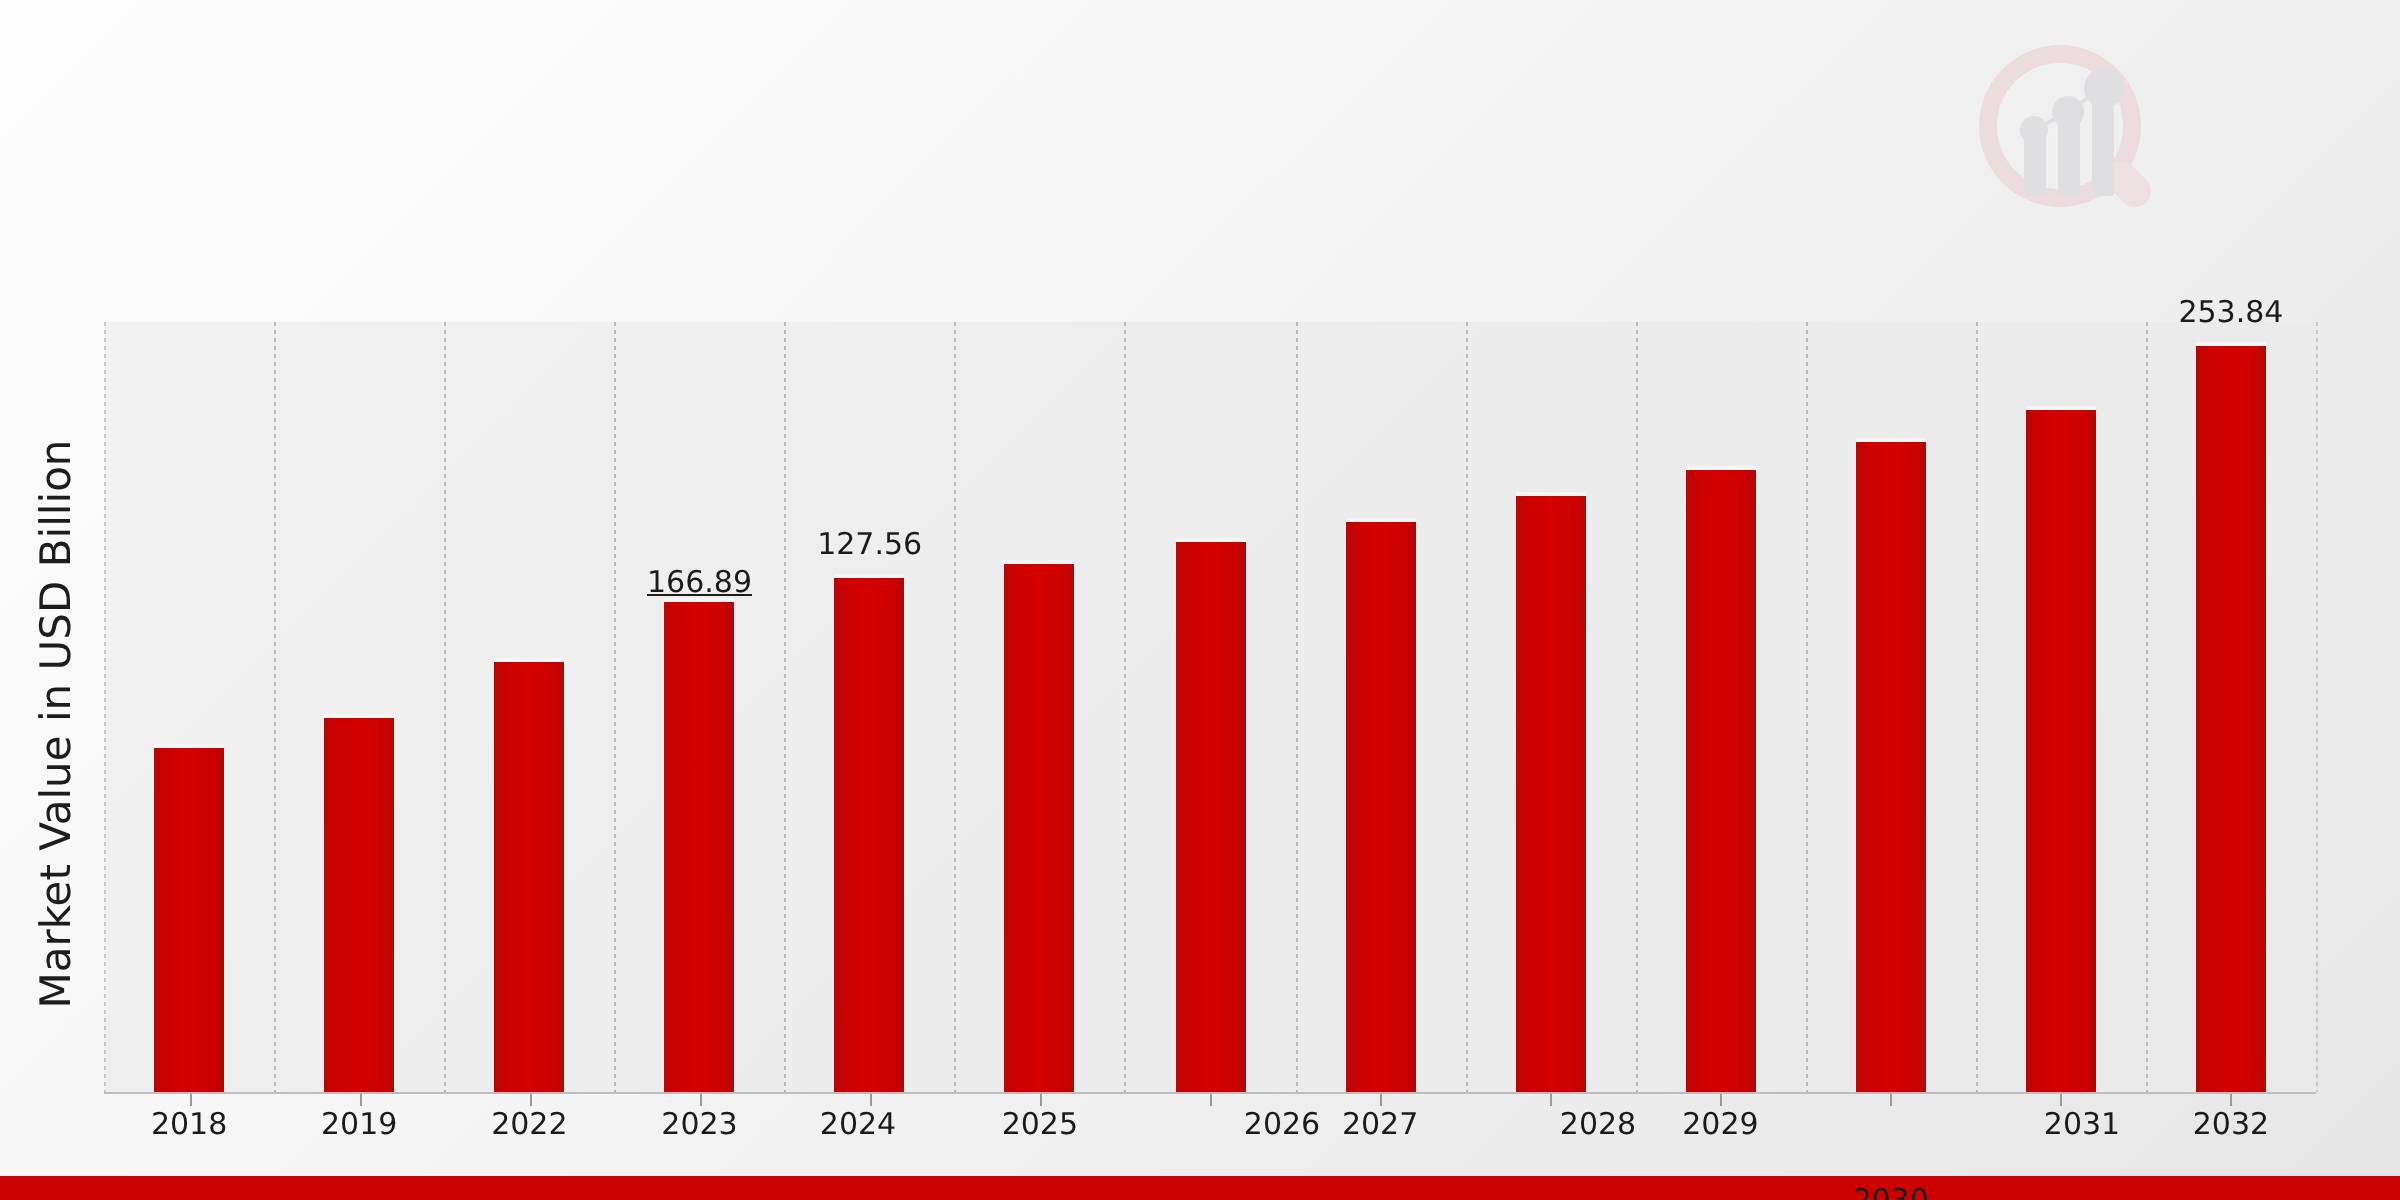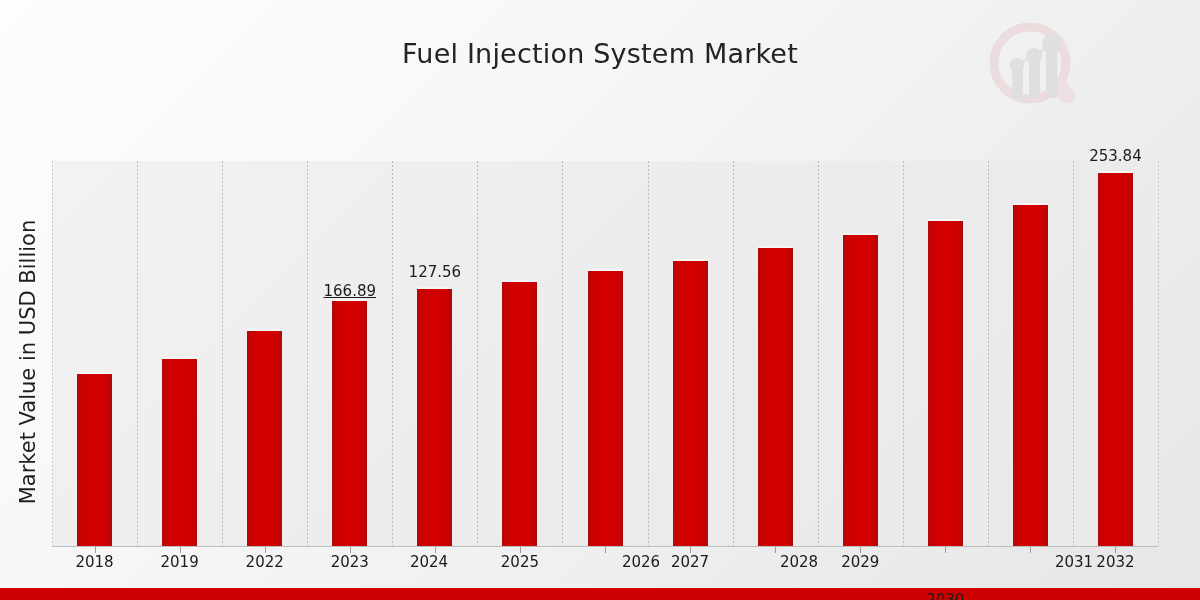--- a/index.html
+++ b/index.html
@@ -138,21 +138,20 @@
     width: 1200px;
     height: 12px;
     background: #cc0000;
   }
 </style>
 </head>
 <body>
 
 <div id="chart-root">
 
-  <div id="chart-title">Fuel Injection System Market</div>
 
   <div id="watermark-logo">
     <svg width="100" height="100" viewBox="0 0 100 100" aria-hidden="true">
       <circle cx="45" cy="45" r="36" fill="none" stroke="#e8c9ce" stroke-width="9"></circle>
       <rect x="66" y="66" width="26" height="16" rx="8" fill="#edd2d6" transform="rotate(45 79 74)"></rect>
       <rect x="27" y="50" width="11" height="30" rx="2" fill="#cfcfd4"></rect>
       <rect x="44" y="40" width="11" height="40" rx="2" fill="#cfcfd4"></rect>
       <rect x="61" y="30" width="11" height="50" rx="2" fill="#cfcfd4"></rect>
       <path d="M32 47 L49 38 L66 26" fill="none" stroke="#cfcfd4" stroke-width="2"></path>
       <circle cx="32" cy="47" r="7" fill="#cfcfd4"></circle>
@@ -214,17 +213,17 @@
     <div class="x-tick-label" style="left: 641px;">2026</div>
     <div class="tick-mark" style="left: 690.077px;"></div>
     <div class="x-tick-label" style="left: 690.077px;">2027</div>
     <div class="tick-mark" style="left: 775.154px;"></div>
     <div class="x-tick-label" style="left: 775px; margin-left: 24px;">2028</div>
     <div class="tick-mark" style="left: 860.231px;"></div>
     <div class="x-tick-label" style="left: 860.231px;">2029</div>
     <div class="tick-mark" style="left: 945.308px;"></div>
     <div class="x-tick-label" style="left: 945.308px; margin-top: 38px;">2030</div>
     <div class="tick-mark" style="left: 1030.38px;"></div>
-    <div class="x-tick-label" style="left: 1074px;">2031</div>
+    <div class="x-tick-label" style="left: 1041px;">2031</div>
     <div class="bar-label" style="left: 1115.46px; top: 146.991px;">253.84</div>
     <div class="tick-mark" style="left: 1115.46px;"></div>
     <div class="x-tick-label" style="left: 1115.46px;">2032</div>
   </div>
 
 </body></html>

